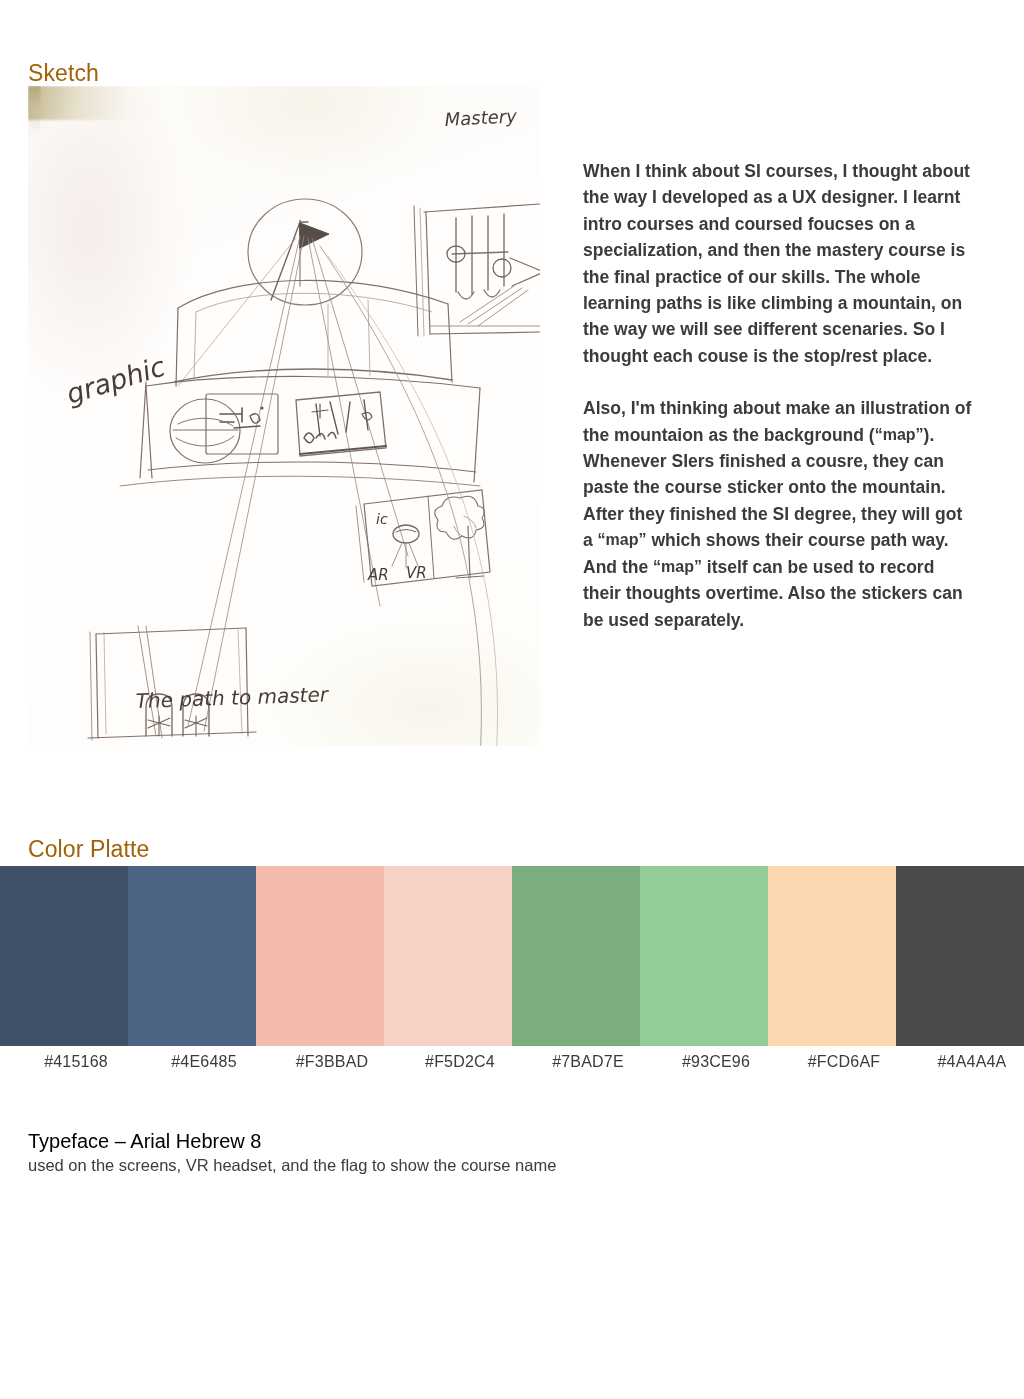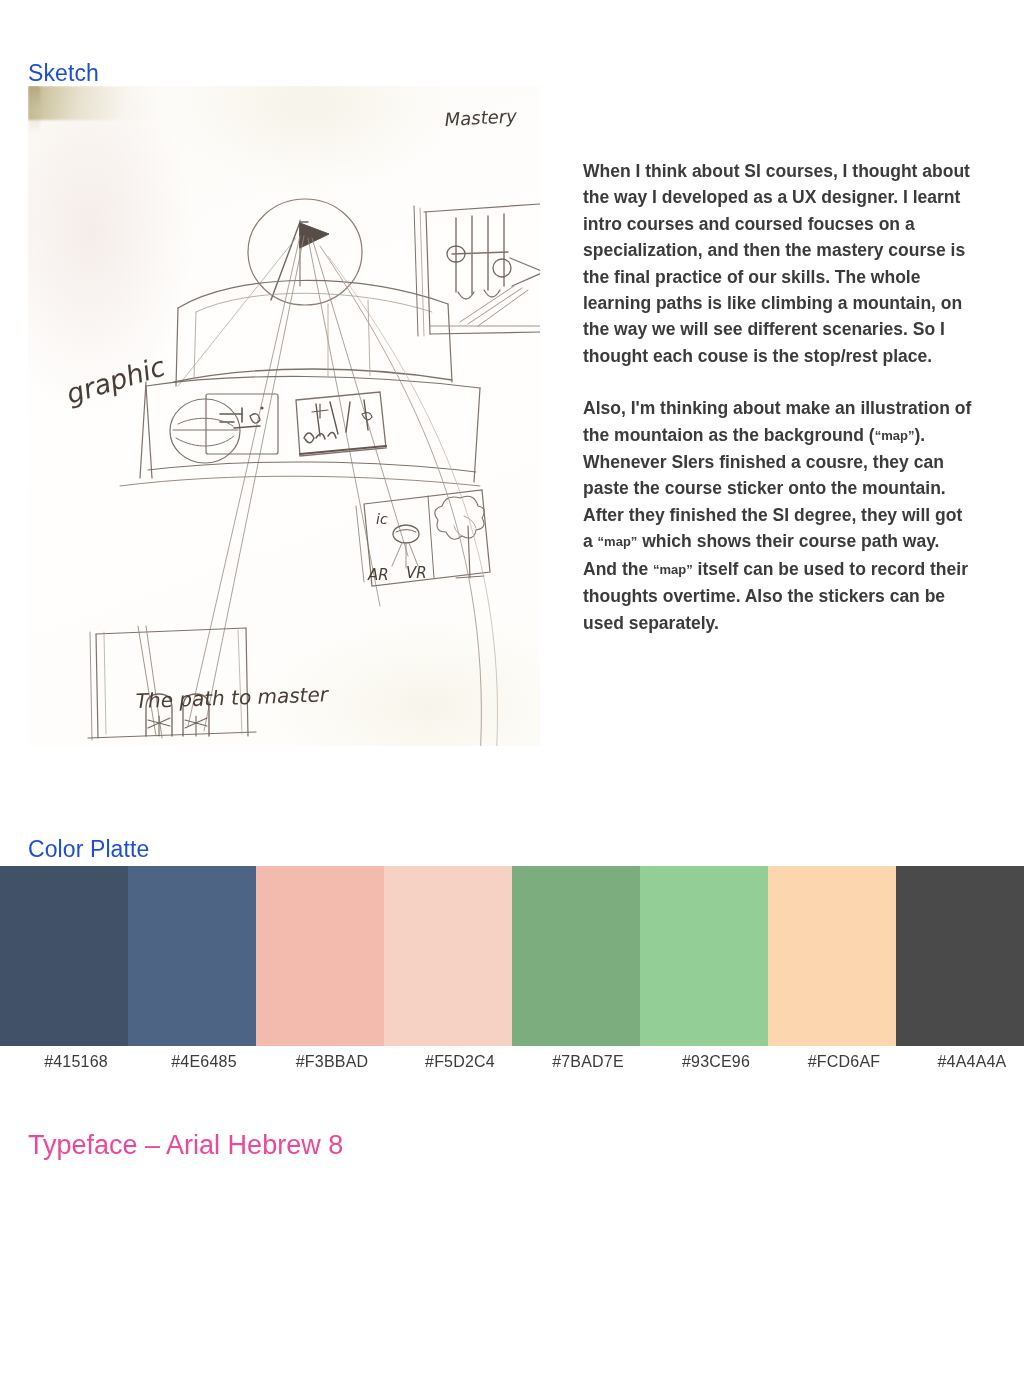--- a/index.html
+++ b/index.html
@@ -15,21 +15,21 @@
     color: #3b3b3b;
     overflow: hidden;
   }
 
   
   .section-heading {
     position: absolute;
     left: 28px;
     font-size: 23px;
     font-weight: 400;
-    color: #1d4ed8;
+    color: #a16207;
     letter-spacing: 0.1px;
     white-space: nowrap;
   }
   #sketch-heading { top: 41px; }
   #palette-heading { top: 817px; }
 
   
   .sketch-figure {
     position: absolute;
     left: 28px;
@@ -78,21 +78,21 @@
     width: 392px;
   }
   .desc-para {
     font-size: 17.5px;
     line-height: 26.4px;
     color: #3b3b3b;
     margin: 0 0 26px 0;
     font-weight: 700;
   }
   .desc-para:last-child { margin-bottom: 0; }
-  .qt { font-size: 13px; vertical-align: 1px; }
+  .qt { font-size: 16px; vertical-align: 1px; }
 
   
   .palette-row {
     position: absolute;
     left: 0;
     top: 866px;
     width: 1024px;
     height: 180px;
     display: flex;
   }
@@ -119,22 +119,22 @@
   }
 
   
   .typeface-block {
     position: absolute;
     left: 28px;
     top: 1130px;
     width: 800px;
   }
   .typeface-title {
-    font-size: 27px;
-    color: #ec4899;
+    font-size: 20px;
+    color: #000000;
     font-weight: 400;
     margin: 0 0 3px 0;
     white-space: nowrap;
   }
   .typeface-sub {
     font-size: 16.5px;
     color: #3c3c3c;
     font-weight: 400;
     margin: 0;
     white-space: nowrap;
@@ -287,13 +287,14 @@
     <div class="swatch-label">#F3BBAD</div>
     <div class="swatch-label">#F5D2C4</div>
     <div class="swatch-label">#7BAD7E</div>
     <div class="swatch-label">#93CE96</div>
     <div class="swatch-label">#FCD6AF</div>
     <div class="swatch-label">#4A4A4A</div>
   </div>
 
 <div class="typeface-block">
   <p class="typeface-title">Typeface – Arial Hebrew 8</p>
+  <p class="typeface-sub">used on the screens, VR headset, and the flag to show the course name</p>
 </div>
 
 </body></html>

